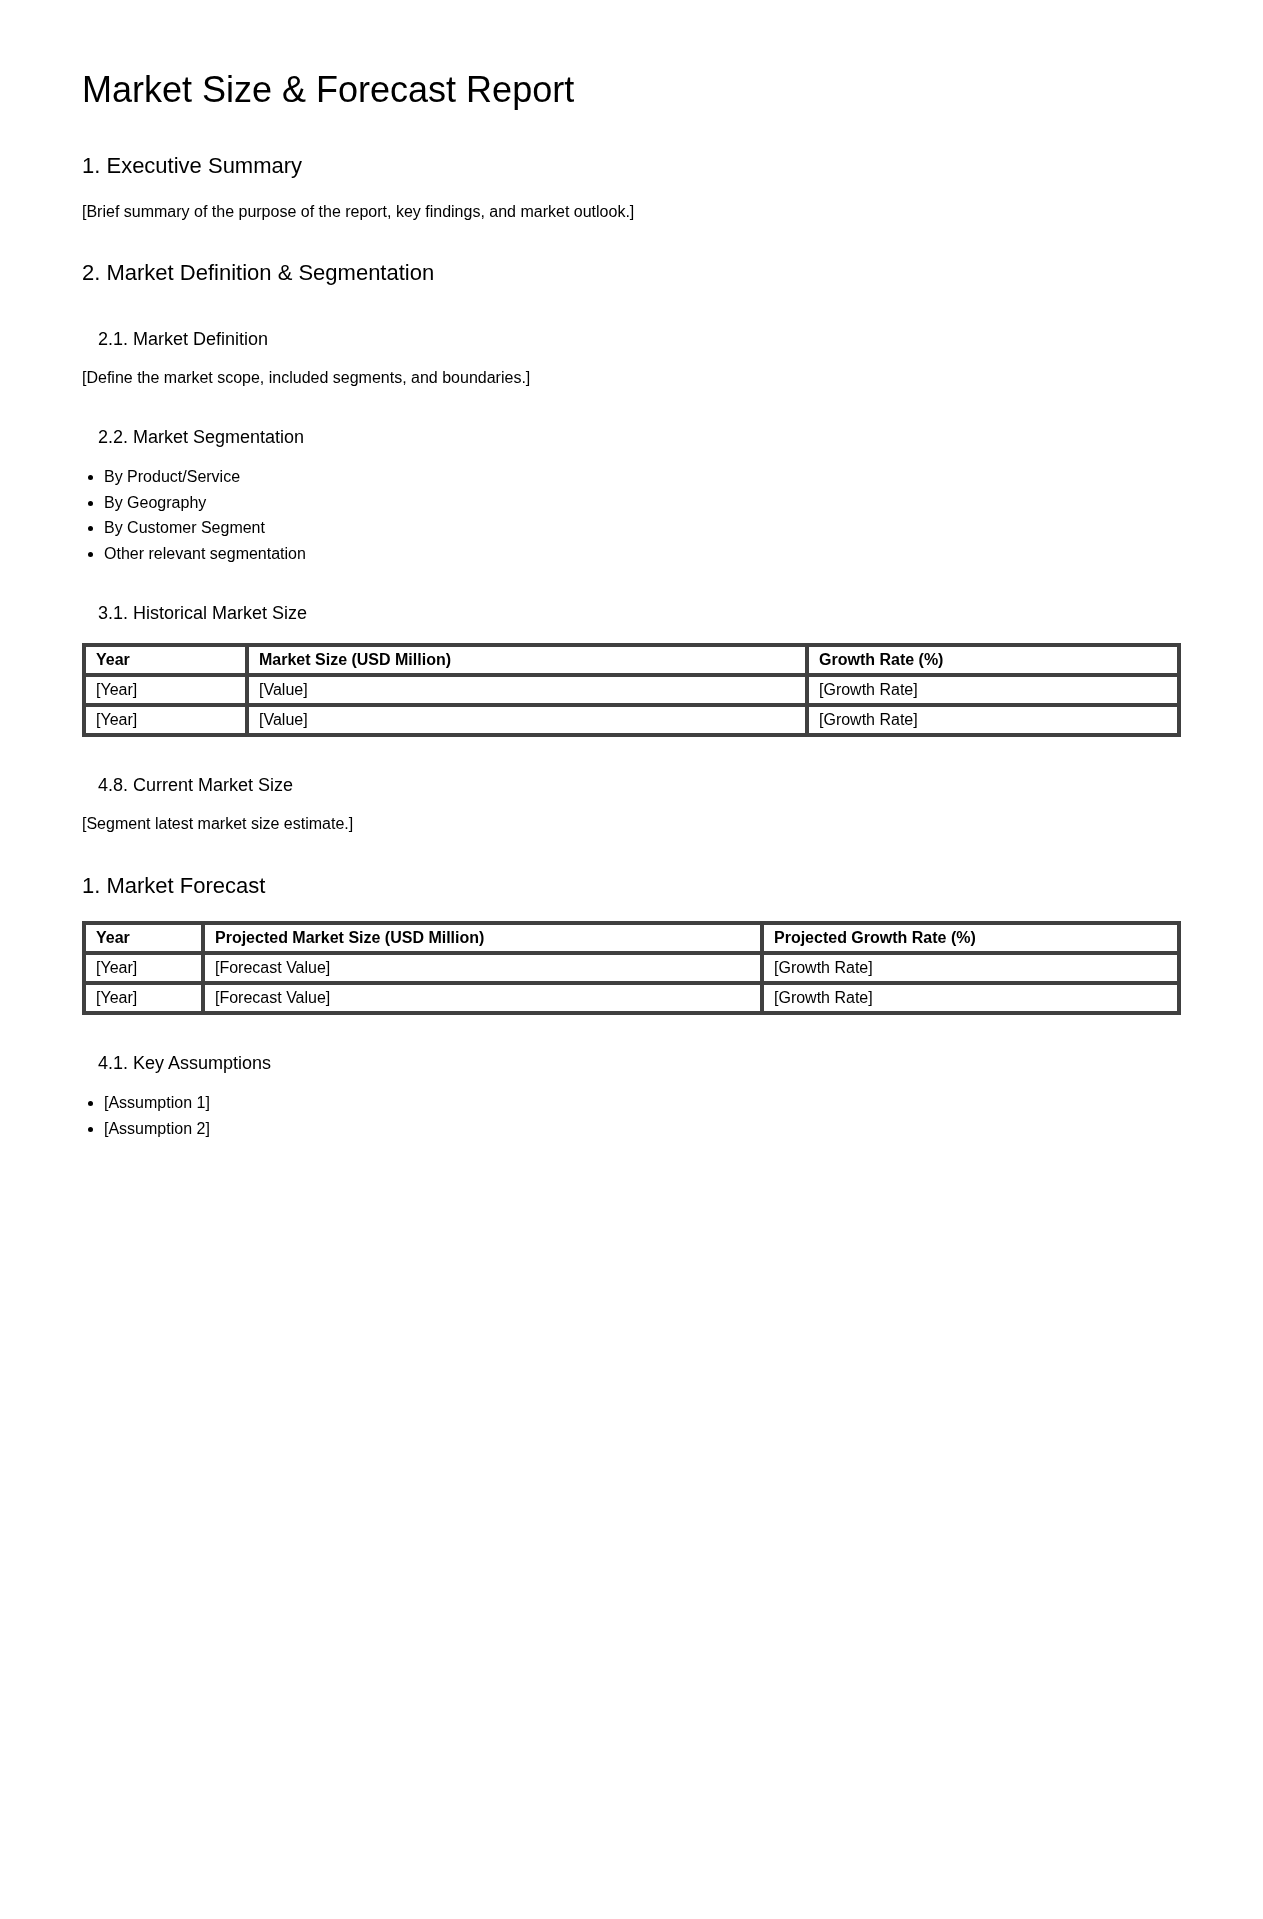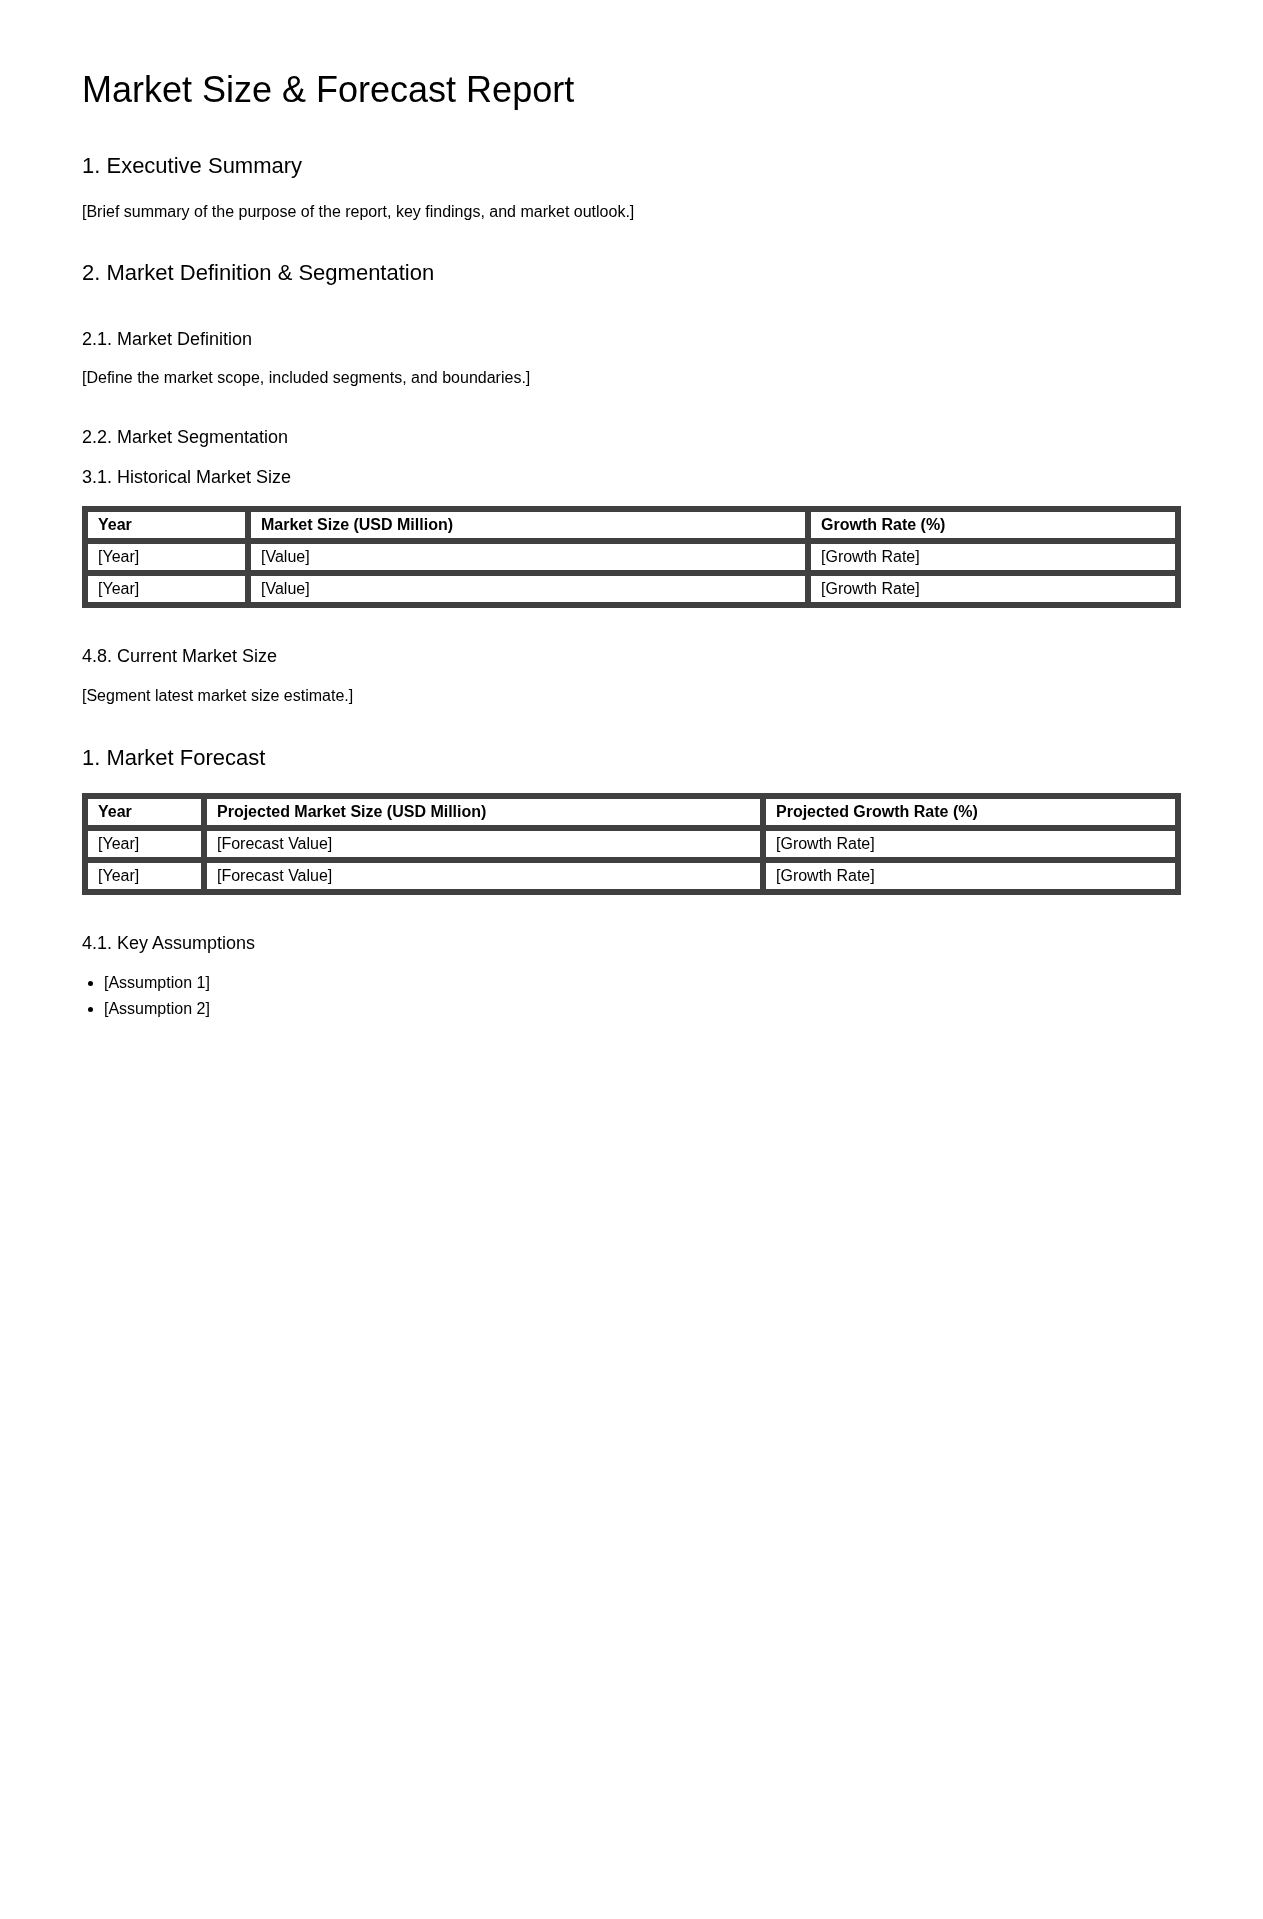--- a/index.html
+++ b/index.html
@@ -21,21 +21,21 @@
     }
     h2 {
       font-size: 22px;
       font-weight: normal;
       margin: 0 0 22px 0;
       line-height: 1.2;
     }
     h3 {
       font-size: 18px;
       font-weight: normal;
-      margin: 0 0 18px 0;
+      margin: 0 0 18px 16px;
       line-height: 1.2;
     }
     p {
       font-size: 16px;
       margin: 16px 0 38px 0;
       line-height: 1.3;
     }
     .sec2-h2 { margin-bottom: 42px; }
     .sec3-h2 { margin-bottom: 42px; }
     ul {
@@ -45,21 +45,21 @@
       line-height: 1.3;
     }
     ul li { margin: 0 0 5px 0; }
     table {
       width: 1099px;
       border-collapse: collapse;
       font-size: 16px;
       margin: 0 0 38px 0;
     }
     th, td {
-      border: 6px solid #404040;
+      border: 4px solid #404040;
       padding: 4px 10px;
       text-align: left;
       height: 18px;
       line-height: 18px;
     }
     th { font-weight: bold; }
     .t1 col.c1 { width: 163px; }
     .t1 col.c2 { width: 560px; }
     .t2 col.c1 { width: 119px; }
     .t2 col.c2 { width: 559px; }
@@ -77,20 +77,26 @@
     <p>[Brief summary of the purpose of the report, key findings, and market outlook.]</p>
   </section>
 
   <section>
     <h2 class="sec2-h2">2. Market Definition &amp; Segmentation</h2>
 
     <h3>2.1. Market Definition</h3>
     <p>[Define the market scope, included segments, and boundaries.]</p>
 
     <h3>2.2. Market Segmentation</h3>
+    <ul>
+      <li>By Product/Service</li>
+      <li>By Geography</li>
+      <li>By Customer Segment</li>
+      <li>Other relevant segmentation</li>
+    </ul>
   </section>
 
   <section>
 
     <h3>3.1. Historical Market Size</h3>
     <table class="t1">
       <colgroup>
           <col class="c1">
           <col class="c2">
           <col class="c3">

